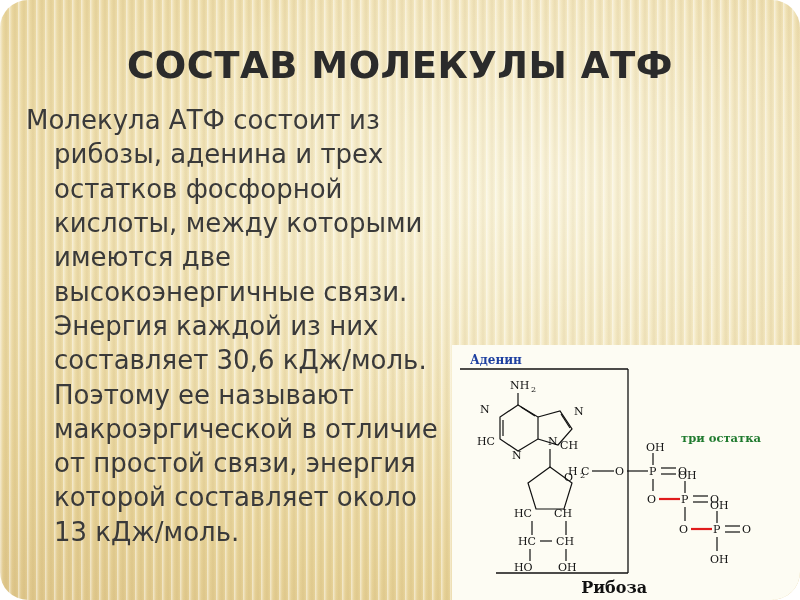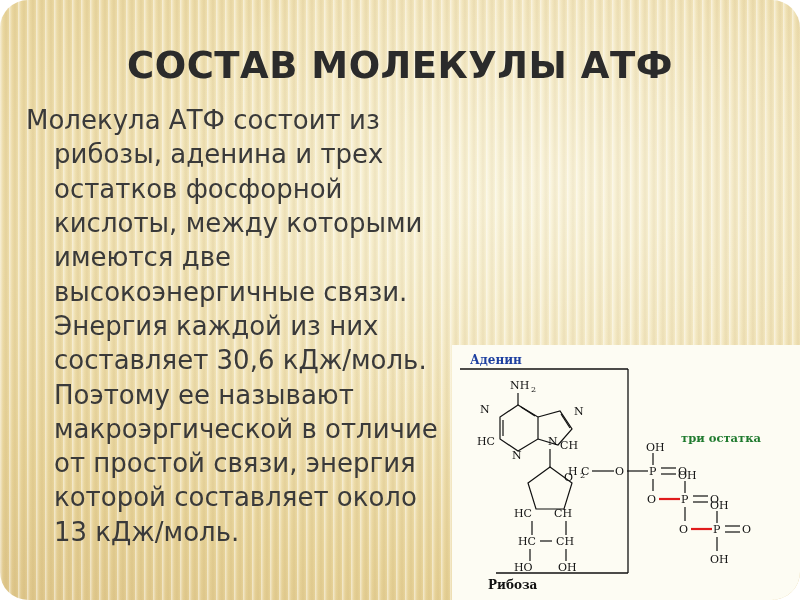--- a/index.html
+++ b/index.html
@@ -92,25 +92,25 @@
     text-align: center;
     font-size: 11.5px;
     font-weight: bold;
     color: #1f7a2e;
     line-height: 1.25;
     font-family: "DejaVu Serif", serif;
     margin-top: 45px;
   }
   .fig-label-riboza {
     position: absolute;
-    left: 36px;
+    left: 45px;
     top: 233px;
     width: 150px;
-    text-align: left;
-    font-size: 12px;
+    text-align: right;
+    font-size: 16px;
     font-weight: bold;
     color: #111;
     font-family: "DejaVu Serif", serif;
   }
   .atom {
     font-family: "DejaVu Serif", serif;
     font-size: 11px;
     fill: #111;
   }
   .atom-sub {

